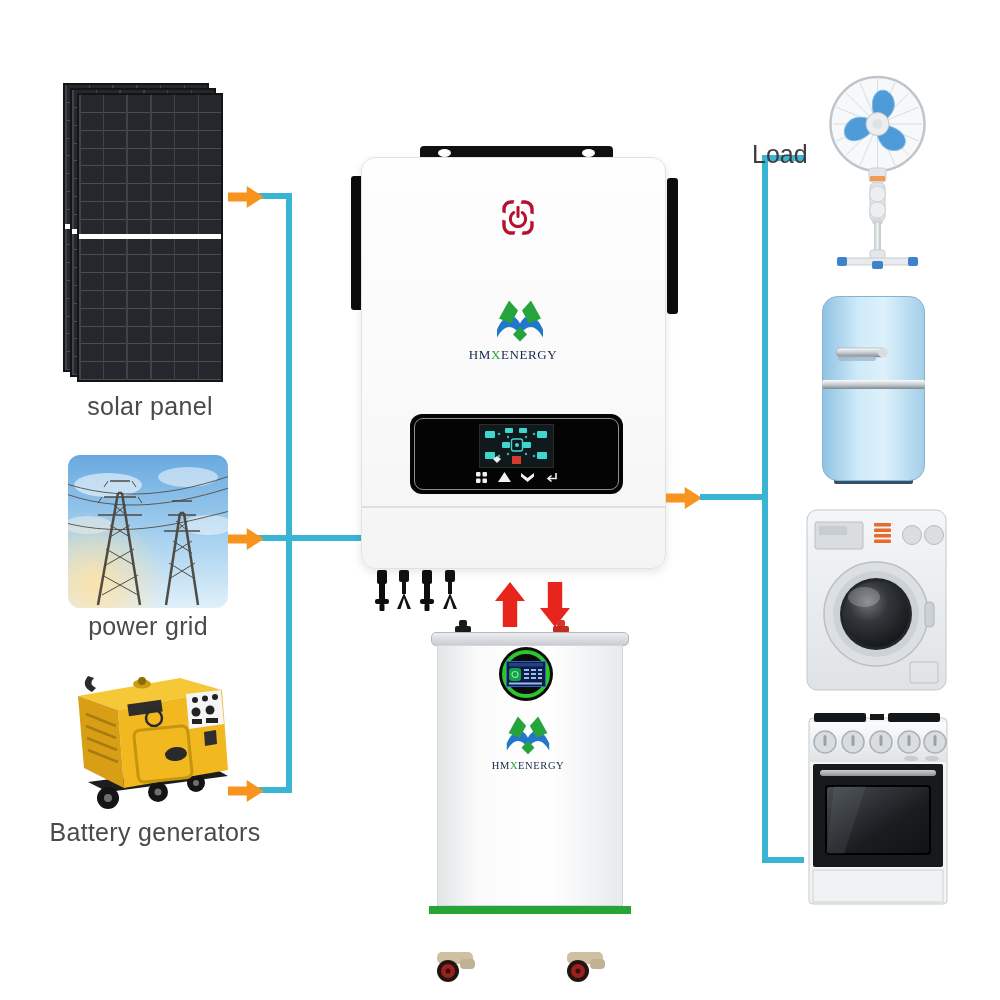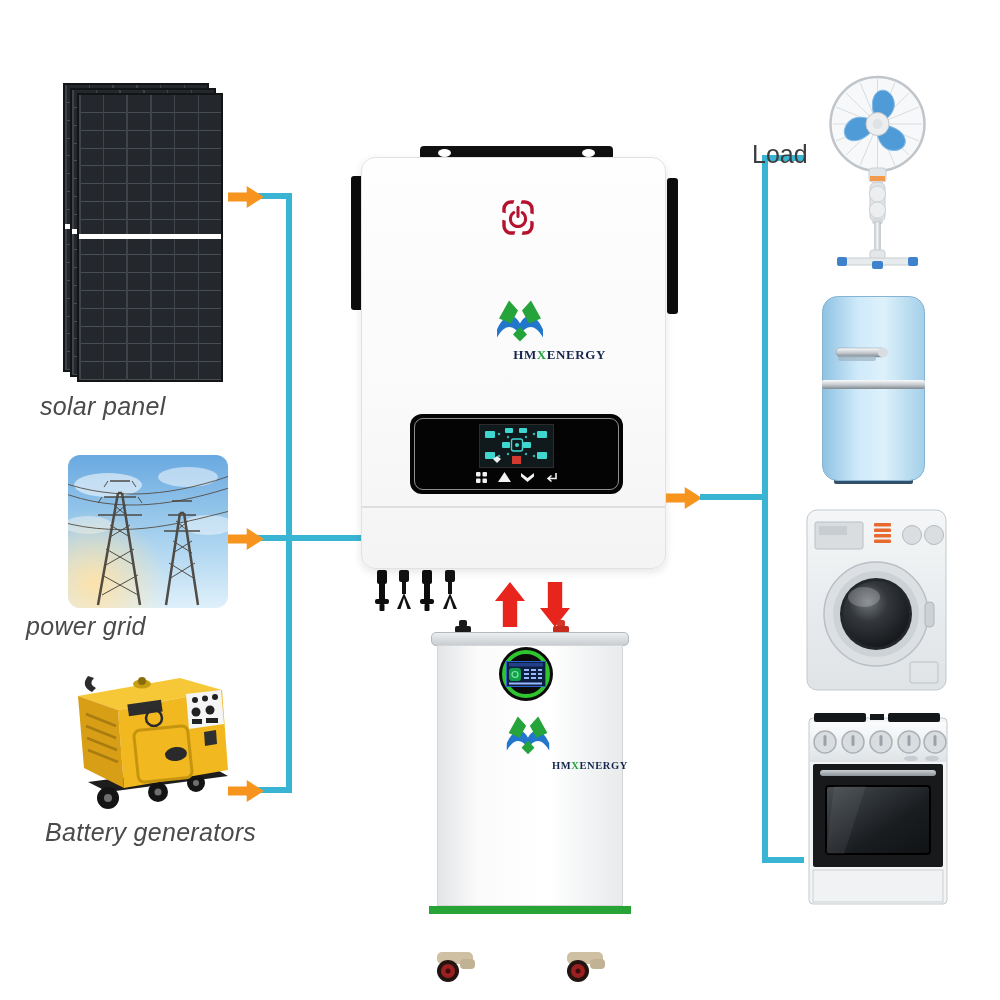--- a/index.html
+++ b/index.html
@@ -1,21 +1,21 @@
 <!DOCTYPE html>
 <html><head>
 <meta charset="utf-8">
 <style>
   html,body{margin:0;padding:0;background:#ffffff;}
   body{font-family:"Liberation Sans",sans-serif;}
   #canvas{position:relative;width:1000px;height:1000px;background:#ffffff;overflow:hidden;}
   .abs{position:absolute;}
 
   
-  .src-label{position:absolute;width:220px;text-align:left;font-size:25px;color:#4a4a4a;letter-spacing:.3px;font-style:italic;}
+  .src-label{position:absolute;width:220px;text-align:center;font-size:25px;color:#4a4a4a;letter-spacing:.3px;}
   .load-label{position:absolute;font-size:25px;color:#3d3d3d;}
 
   
   .cyan{position:absolute;background:#39b4d2;}
   .o-arrow{position:absolute;width:36px;height:26px;background:#f7941e;
     clip-path:polygon(0 33%,52% 33%,52% 8%,100% 50%,52% 92%,52% 67%,0 67%);}
   .r-arrow{position:absolute;width:30px;height:45px;background:#e8251d;}
   .r-up{clip-path:polygon(50% 0,100% 42%,74% 42%,74% 100%,26% 100%,26% 42%,0 42%);}
   .r-down{clip-path:polygon(50% 100%,100% 58%,74% 58%,74% 0,26% 0,26% 58%,0 58%);}
 
@@ -35,21 +35,21 @@
     background:linear-gradient(180deg,#fefefe 0%,#fafafa 55%,#f4f4f4 100%);
     border:1px solid #e2e2e2;box-shadow:0 3px 8px rgba(0,0,0,.10);box-sizing:border-box;}
   .inv-bracket{position:absolute;left:420px;top:146px;width:193px;height:14px;background:#101010;border-radius:4px;}
   .inv-hole{position:absolute;top:3px;width:13px;height:8px;background:#ffffff;border-radius:50%;}
   .inv-fin{position:absolute;background:#0c0c0c;border-radius:3px;}
   .inv-seam{position:absolute;left:362px;top:506px;width:303px;height:2px;background:#dedede;}
   .inv-panel{position:absolute;left:410px;top:414px;width:213px;height:80px;background:#040404;border-radius:12px;}
   .inv-panel-ring{position:absolute;inset:4px;border:1.5px solid #8f8f8f;border-radius:9px;}
   .inv-lcd{position:absolute;left:69px;top:10px;width:75px;height:44px;background:#101a1c;border:1px solid #2c2c2c;box-sizing:border-box;}
   .inv-btns{position:absolute;left:66px;top:58px;width:82px;display:flex;justify-content:space-between;align-items:center;}
-  .brand{position:absolute;text-align:right;font-family:"Liberation Serif",serif;font-weight:bold;color:#16254c;letter-spacing:.6px;}
+  .brand{position:absolute;text-align:center;font-family:"Liberation Serif",serif;font-weight:normal;color:#16254c;letter-spacing:.6px;}
   .brand .gx{color:#25a43c;}
 
   
   .bat-lid{position:absolute;left:431px;top:632px;width:198px;height:14px;border-radius:5px;
     background:linear-gradient(180deg,#eceef0,#c9cdd1);border:1px solid #b4b8bc;box-sizing:border-box;}
   .bat-body{position:absolute;left:437px;top:645px;width:186px;height:261px;
     background:linear-gradient(90deg,#e3e5e7 0%,#fbfbfb 22%,#ffffff 60%,#e8eaec 100%);
     border:1px solid #d4d6d8;box-sizing:border-box;}
   .bat-stripe{position:absolute;left:429px;top:906px;width:202px;height:8px;background:#28a437;}
   .bat-base{position:absolute;left:425px;top:915px;width:207px;height:40px;border-radius:4px 4px 16px 16px;
@@ -134,21 +134,21 @@
           <path d="M104,46 L124,46 M100,60 L128,60 M96,76 L132,76"></path>
         </g>
         <g stroke-width="1">
           <path d="M46,50 L58,60 M58,50 L46,60 M42,70 L62,82 M62,70 L42,82 M38,94 L66,110 M66,94 L38,110 M34,120 L70,140 M70,120 L34,140"></path>
           <path d="M108,66 L120,76 M120,66 L108,76 M105,86 L124,98 M124,86 L105,98 M101,108 L127,124 M127,108 L101,124"></path>
           <path d="M40,26 L36,32 M64,26 L68,32 M34,42 L30,48 M70,42 L74,48"></path>
         </g>
       </g>
     </svg>
   </div>
-  <div class="src-label" style="left:26px;top:612px;">power grid</div>
+  <div class="src-label" style="left:38px;top:612px;">power grid</div>
 
   <div class="abs" style="left:58px;top:666px;width:180px;height:152px;">
     <svg width="180" height="152" viewBox="0 0 180 152">
       <polygon points="30,116 152,100 170,110 50,126" fill="#1d1d1d"></polygon>
       <circle cx="50" cy="132" r="11" fill="#141414"></circle>
         <circle cx="50" cy="132" r="4" fill="#6f6f6f"></circle>
       <circle cx="100" cy="126" r="10" fill="#141414"></circle>
         <circle cx="100" cy="126" r="3.5" fill="#6f6f6f"></circle>
       <circle cx="138" cy="117" r="9" fill="#141414"></circle>
         <circle cx="138" cy="117" r="3" fill="#6f6f6f"></circle>

